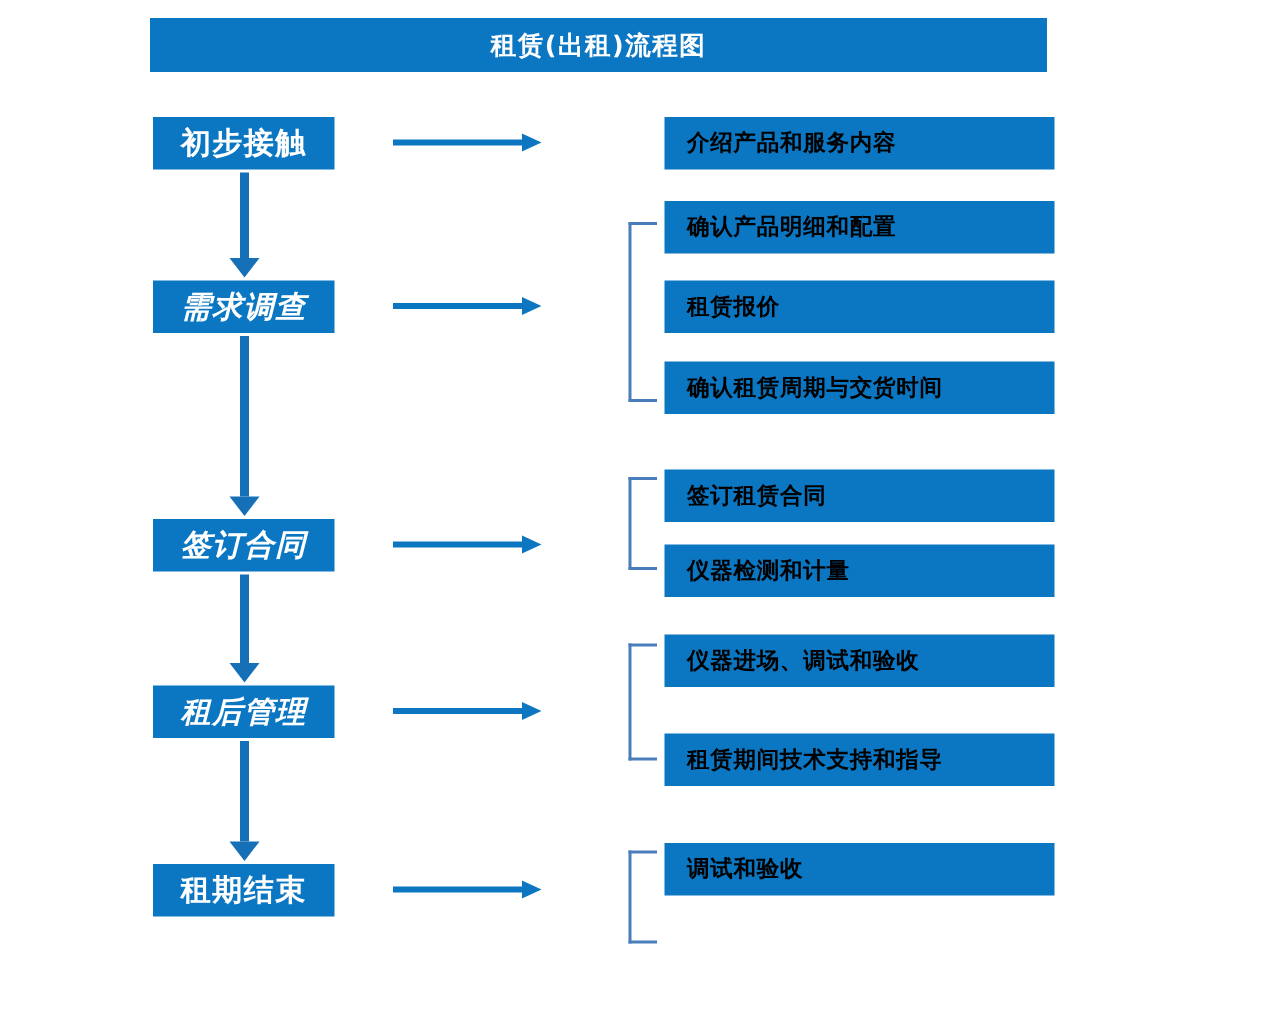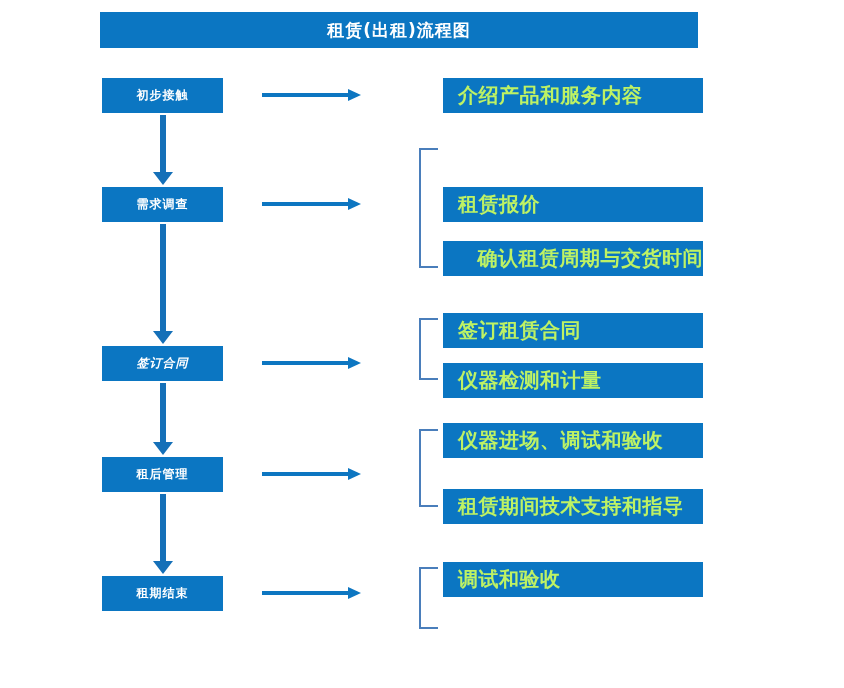--- a/index.html
+++ b/index.html
@@ -39,37 +39,37 @@
     letter-spacing: 1px;
   }
 
   
   .stage-box {
     position: absolute;
     width: 121px;
     height: 35px;
     background: #0b76c2;
     color: #ffffff;
-    font-size: 12px;
+    font-size: 20px;
     font-weight: bold;
     display: flex;
     align-items: center;
     justify-content: center;
     letter-spacing: 1px;
   }
 
   
   .detail-box {
     position: absolute;
     left: 443px;
     width: 260px;
     height: 35px;
     background: #0b76c2;
-    color: #bef264;
-    font-size: 20px;
+    color: #000000;
+    font-size: 15px;
     font-weight: bold;
     display: flex;
     align-items: center;
     padding-left: 15px;
     box-sizing: border-box;
     letter-spacing: 0.5px;
   }
 
   
   .h-arrow {
@@ -133,29 +133,29 @@
 <body>
 
 <div id="canvas">
 
   <div class="title-bar">租赁(出租)流程图</div>
 
   <div class="stage-box" style="left:102px; top:78px;">
     <span>初步接触</span>
   </div>
 
-  <div class="stage-box" style="left:102px; top:187px;">
+  <div class="stage-box" style="left:102px; top:187px;font-style:italic;">
     <span>需求调查</span>
   </div>
 
   <div class="stage-box" style="left:102px; top:346px;font-style:italic;">
     <span>签订合同</span>
   </div>
 
-  <div class="stage-box" style="left:102px; top:457px;">
+  <div class="stage-box" style="left:102px; top:457px;font-style:italic;">
     <span>租后管理</span>
   </div>
 
   <div class="stage-box" style="left:102px; top:576px;">
     <span>租期结束</span>
   </div>
 
   <div class="v-arrow" style="left:153px; top:115px; height:70px;">
     <div class="shaft" style="height:57px;"></div>
     <div class="head" style="top:57px;"></div>
@@ -199,26 +199,29 @@
 
   <div class="bracket" style="top:148px; height:120px;"></div>
   <div class="bracket" style="top:318px; height:62px;"></div>
   <div class="bracket" style="top:429px; height:78px;"></div>
   <div class="bracket" style="top:567px; height:62px;"></div>
 
   <div class="detail-box" style="top:78px;">
     <span>介绍产品和服务内容</span>
   </div>
 
+  <div class="detail-box" style="top:134px;">
+    <span>确认产品明细和配置</span>
+  </div>
 
   <div class="detail-box" style="top:187px;text-align:right;">
     <span>租赁报价</span>
   </div>
 
-  <div class="detail-box" style="top:241px;justify-content:flex-end;">
+  <div class="detail-box" style="top:241px;">
     <span>确认租赁周期与交货时间</span>
   </div>
 
   <div class="detail-box" style="top:313px;font-family:Liberation Mono, monospace;">
     <span>签订租赁合同</span>
   </div>
 
   <div class="detail-box" style="top:363px;">
     <span>仪器检测和计量</span>
   </div>

